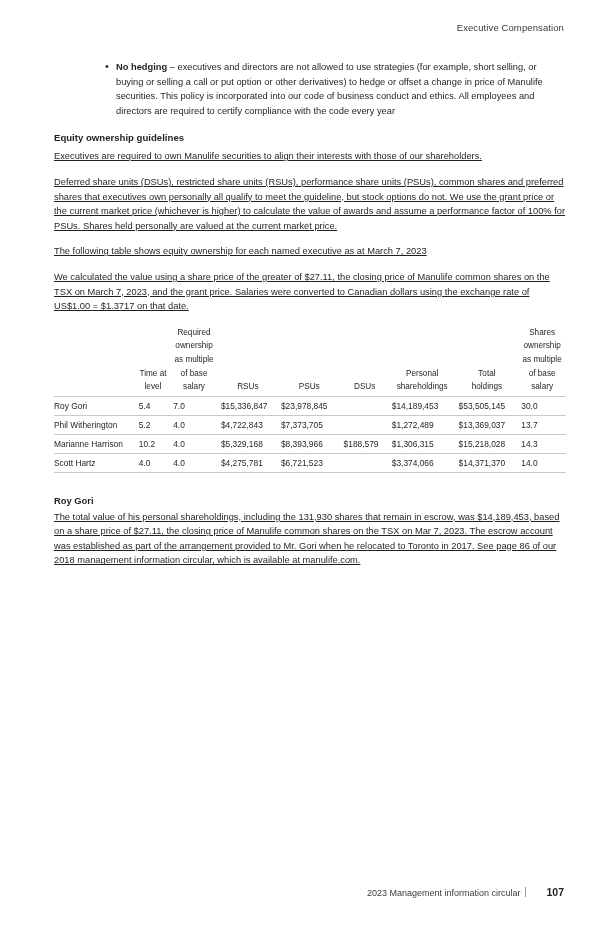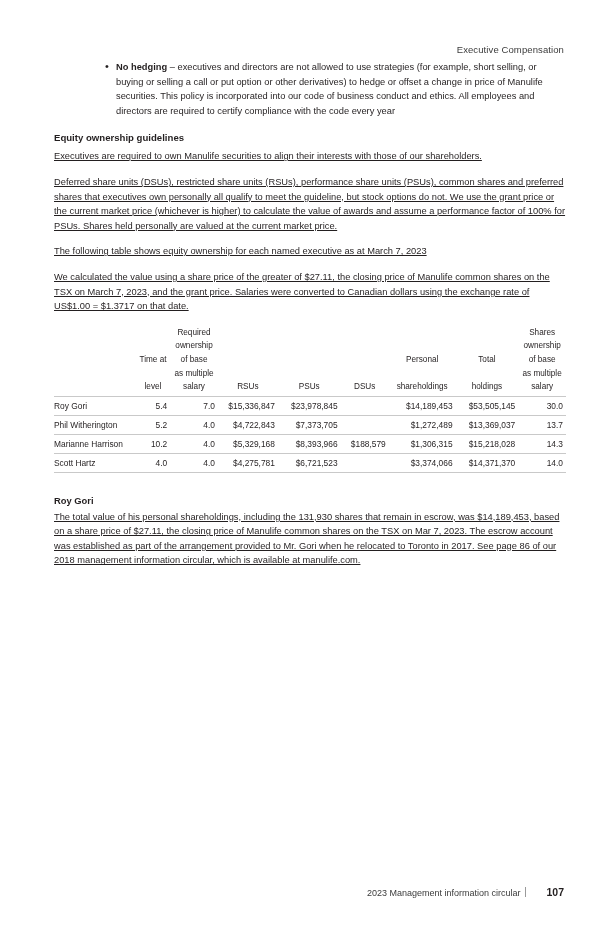--- a/index.html
+++ b/index.html
@@ -18,21 +18,21 @@
   .page {
     position: absolute;
     left: 0; top: 0;
     width: 600px;
     height: 934px;
     box-sizing: border-box;
     padding: 0;
   }
   .header {
     position: absolute;
-    top: 44px;
+    top: 22px;
     right: 36px;
     font-size: 9.5px;
     color: #3b3b3b;
     letter-spacing: 0.1px;
   }
   .content {
     position: absolute;
     left: 54px;
     top: 60px;
     width: 512px;
@@ -89,21 +89,20 @@
     text-align: center;
     line-height: 10.6px;
     font-size: 8.2px;
   }
   table.equity thead th.first {
     text-align: left;
     padding-left: 0;
   }
   table.equity tbody td {
     padding: 4px 3px 4px 3px;
-    text-align: right;
     border-top: 0.6px solid #c9c9c9;
     font-size: 8.4px;
     white-space: nowrap;
   }
   table.equity tbody tr:last-child td {
     border-bottom: 0.6px solid #c9c9c9;
   }
   table.equity tbody td.name {
     text-align: left;
     padding-left: 0;
@@ -188,39 +187,39 @@
           <th>ownership</th>
           <th></th>
           <th></th>
           <th></th>
           <th></th>
           <th></th>
           <th>ownership</th>
         </tr>
         <tr>
           <th class="first"></th>
+          <th></th>
+          <th>as multiple</th>
+          <th></th>
+          <th></th>
+          <th></th>
+          <th></th>
+          <th></th>
+          <th>as multiple</th>
+        </tr>
+        <tr>
+          <th class="first"></th>
           <th>Time at</th>
           <th>of base</th>
           <th></th>
           <th></th>
           <th></th>
           <th>Personal</th>
           <th>Total</th>
           <th>of base</th>
-        </tr>
-        <tr>
-          <th class="first"></th>
-          <th></th>
-          <th>as multiple</th>
-          <th></th>
-          <th></th>
-          <th></th>
-          <th></th>
-          <th></th>
-          <th>as multiple</th>
         </tr>
         <tr class="header-rule">
           <th class="first"></th>
           <th>level</th>
           <th>salary</th>
           <th>RSUs</th>
           <th>PSUs</th>
           <th>DSUs</th>
           <th>shareholdings</th>
           <th>holdings</th>

